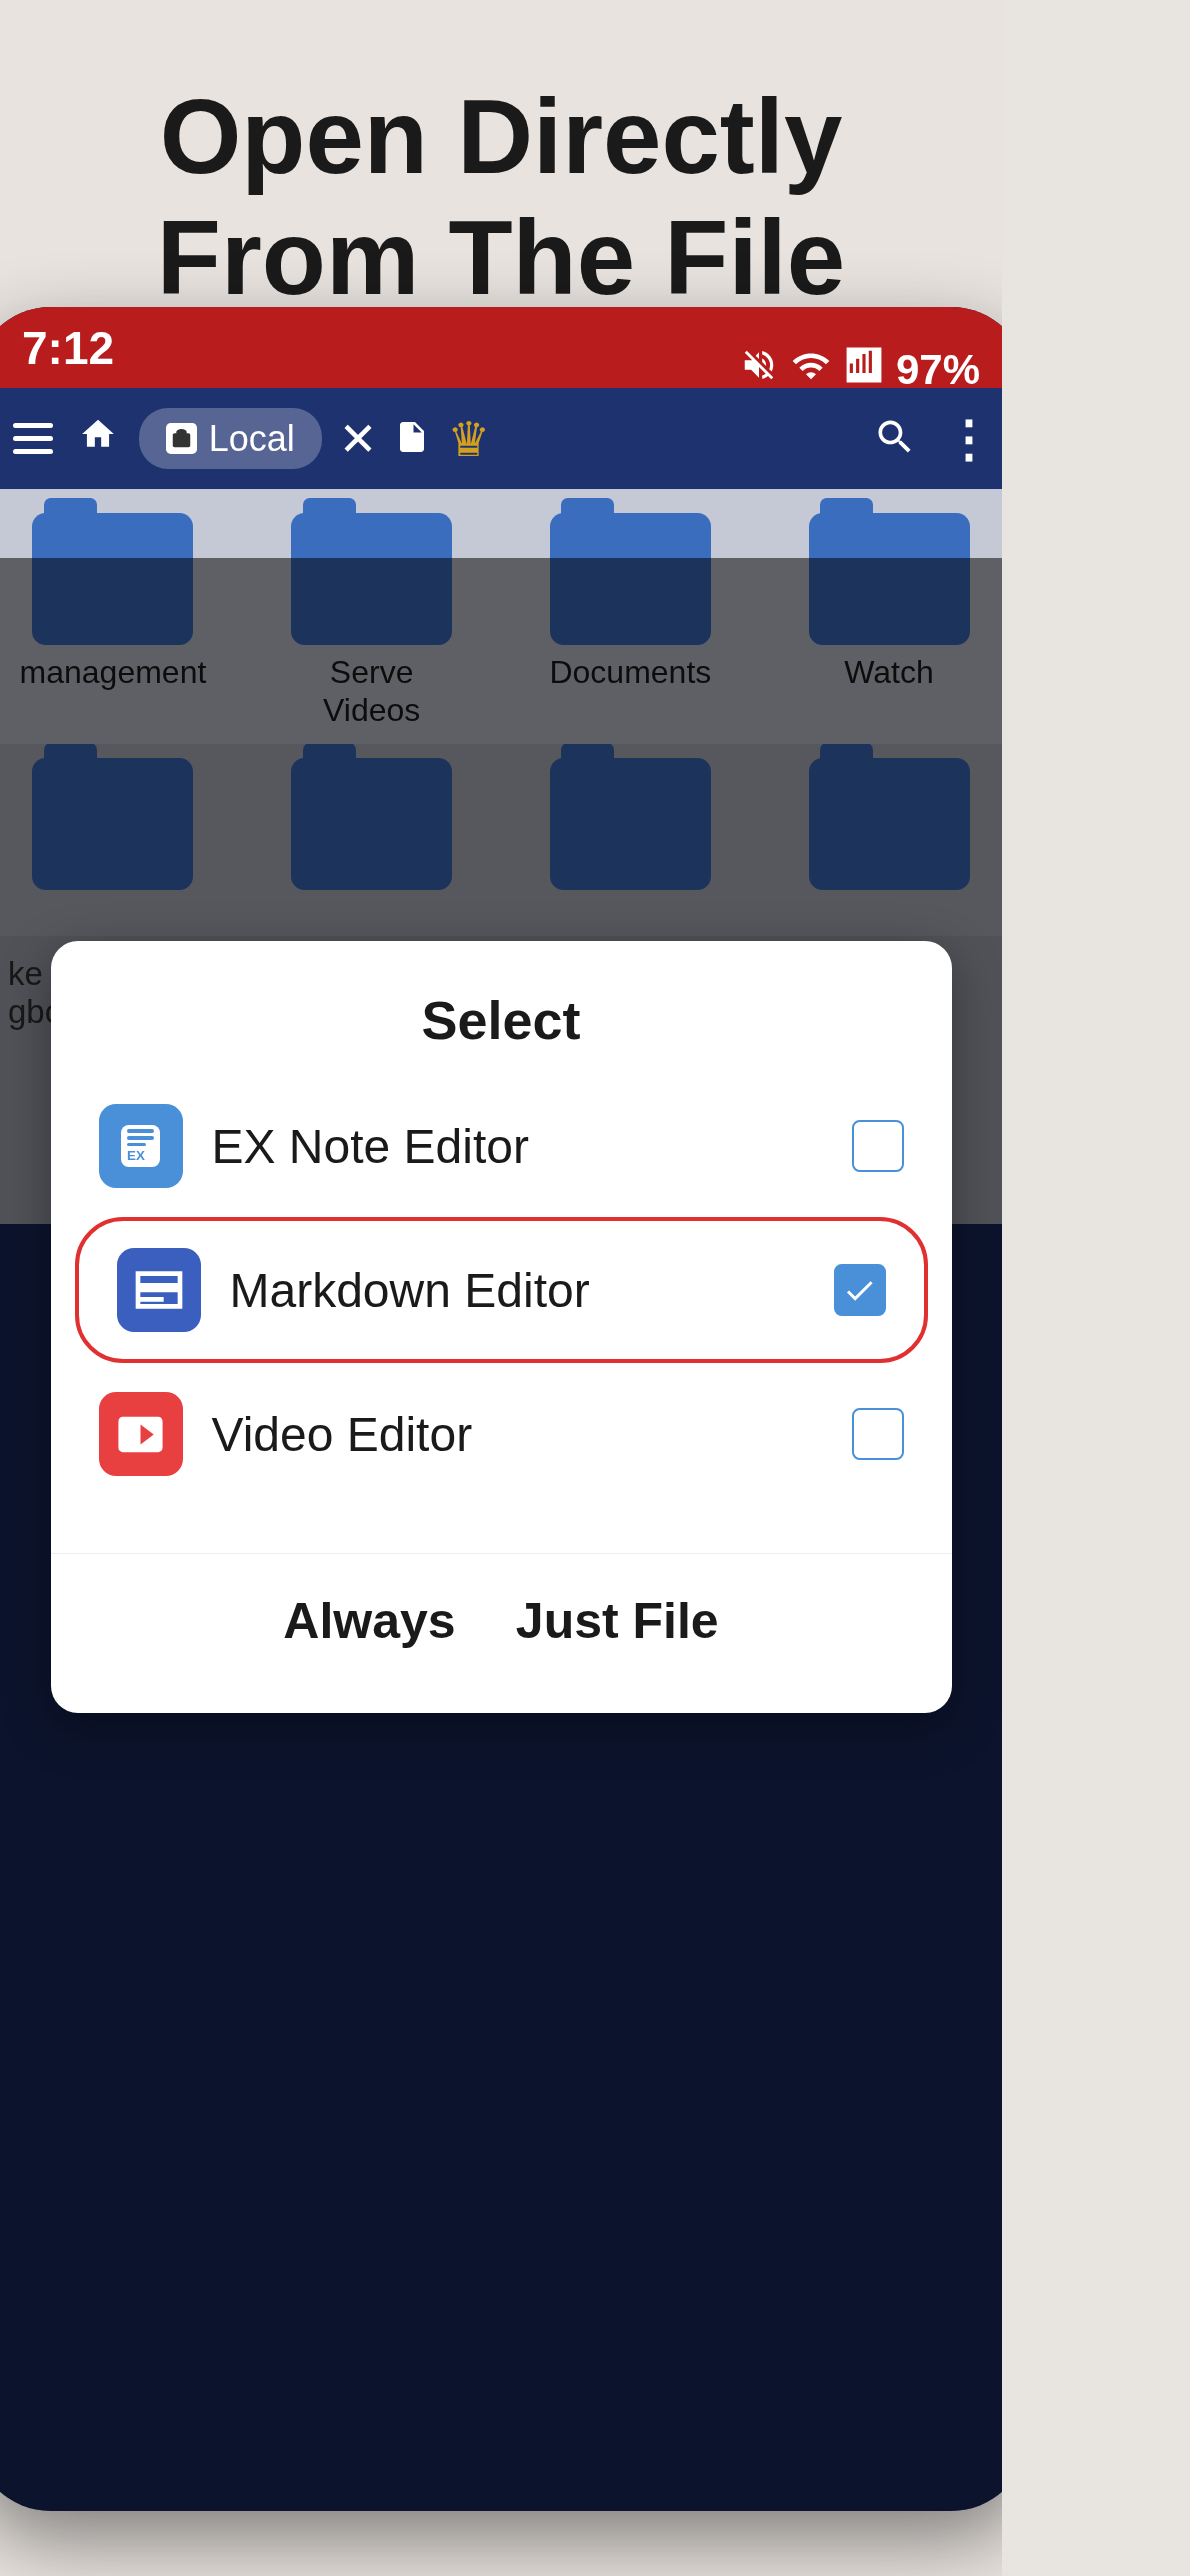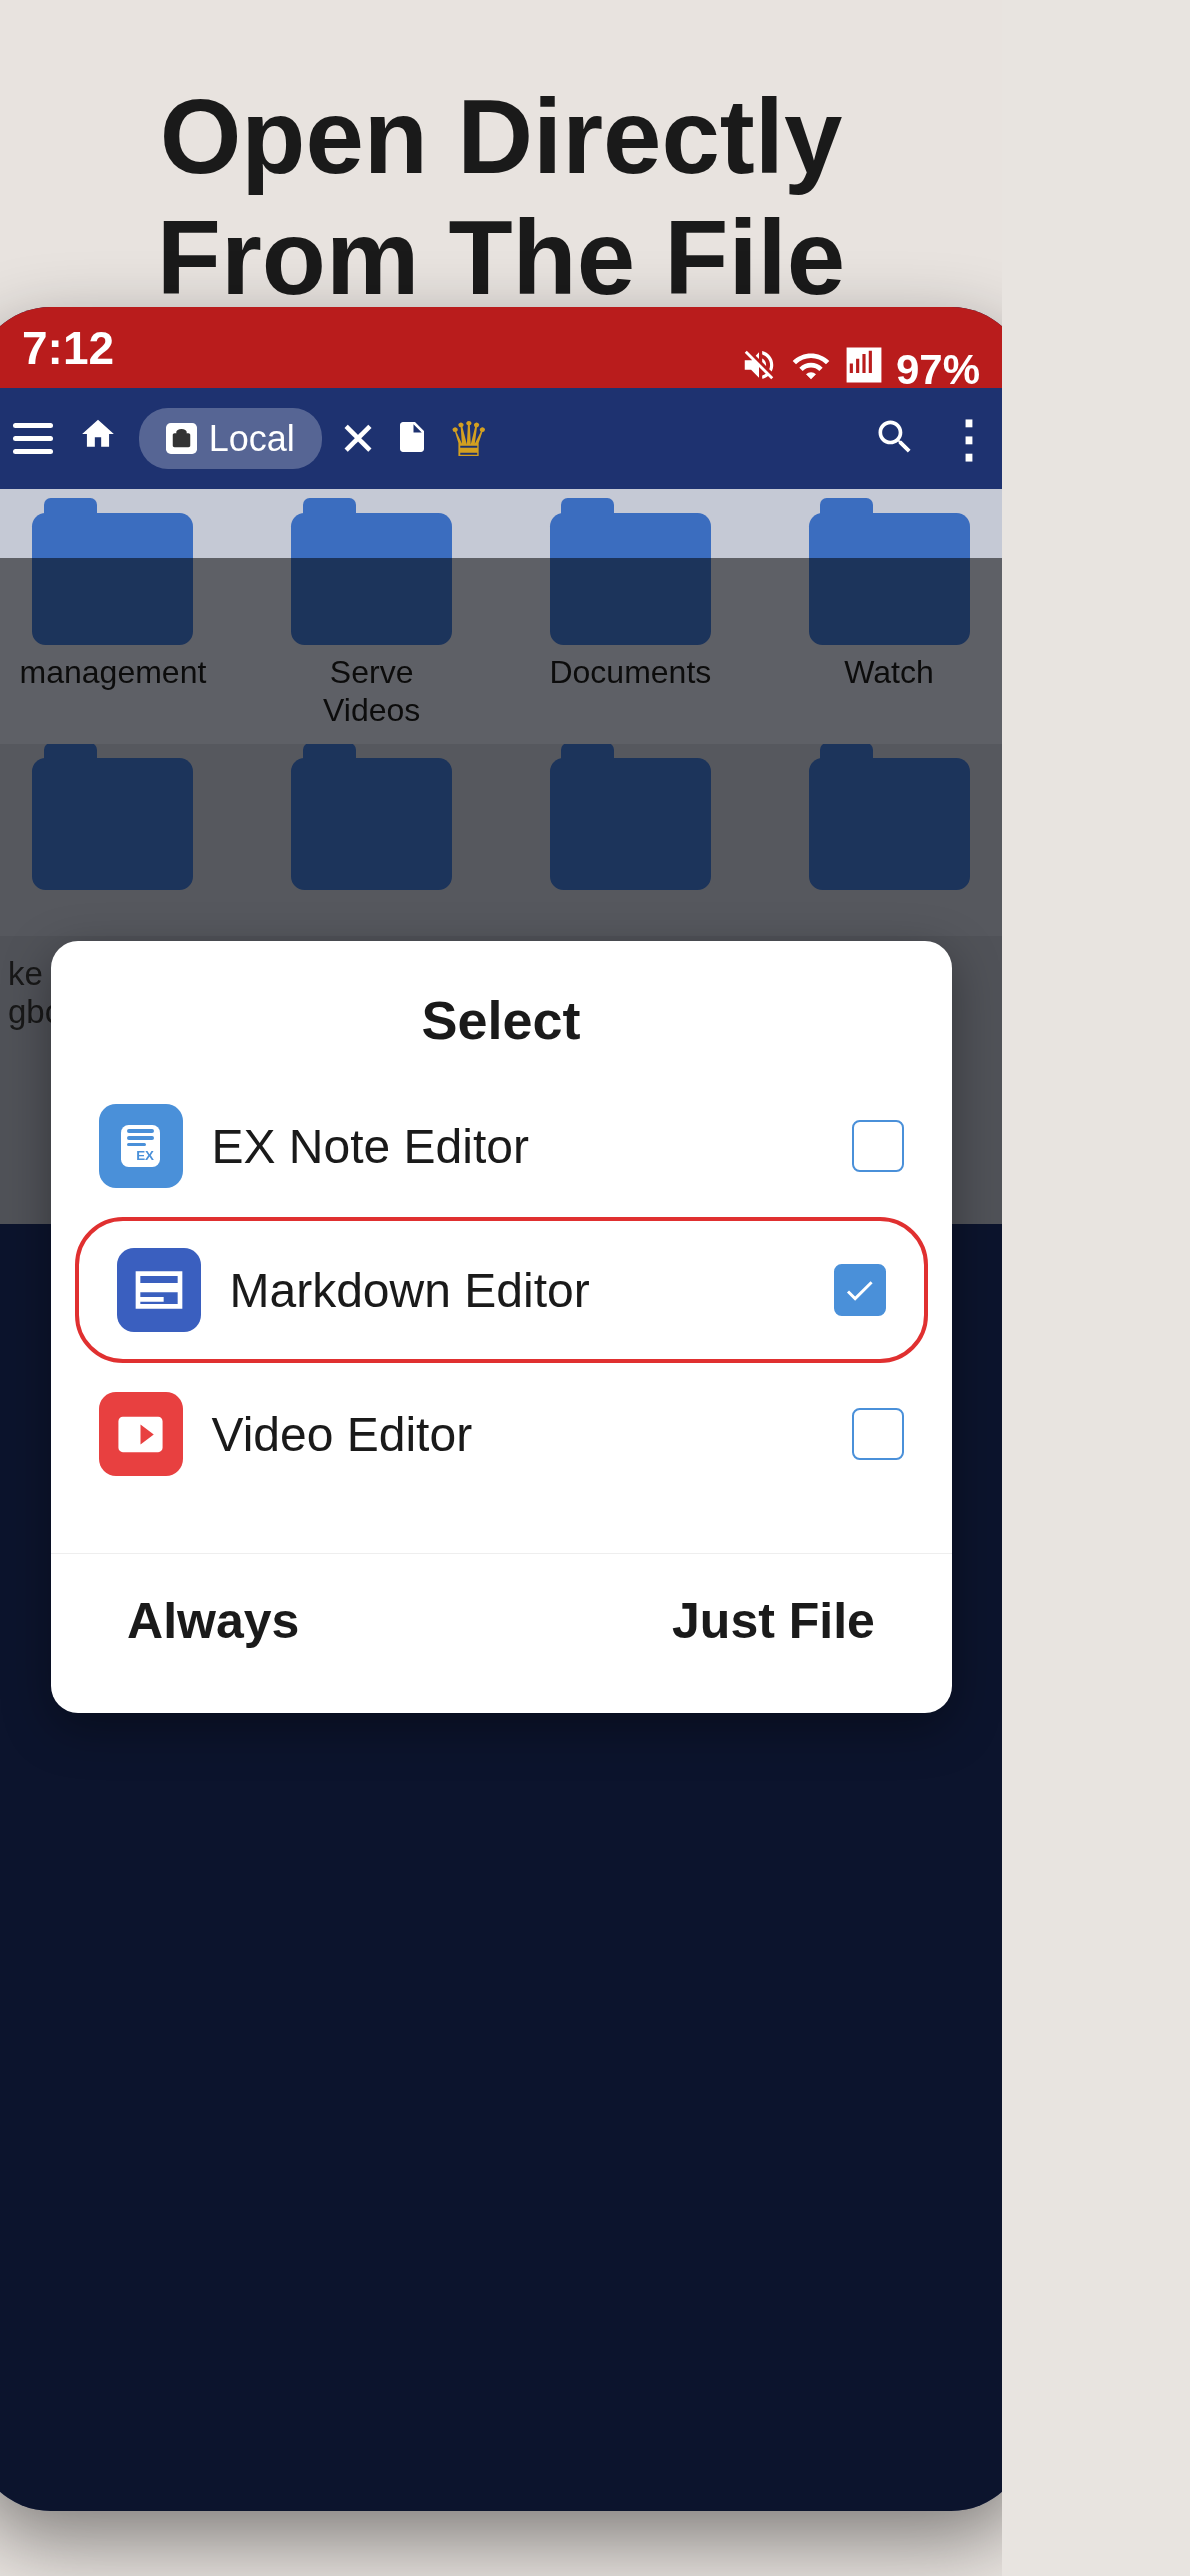--- a/index.html
+++ b/index.html
@@ -153,21 +153,21 @@
     </div>
 
     <div style="position:absolute; top:251px; left:0; right:0; bottom:0; background:rgba(0,0,0,0.52); display:flex; align-items:flex-start; justify-content:center; padding-top:383px; z-index:10;">
 
       <div style="background:white; border-radius:27px; width:901px; padding-bottom:0; box-shadow:0 14.4px 48px rgba(0,0,0,0.35); overflow:hidden;">
 
         <div style="text-align:center; font-size:54px; font-weight:600; color:#1a1a1a; padding:48px 0 24px;">Select</div>
 
         <div style="display:flex; align-items:center; padding:29px 48px; gap:29px; cursor:pointer;">
           <div style="width:84px; height:84px; border-radius:17px; background:#4a90d9; display:flex; align-items:center; justify-content:center; flex-shrink:0;">
-            <div style="background:white; border-radius:7.7px; padding:3.8px 5.8px; display:flex; flex-direction:column; gap:2.9px;text-align:right;">
+            <div style="background:white; border-radius:7.7px; padding:3.8px 5.8px; display:flex; flex-direction:column; gap:2.9px;">
               <div style="width:27px;height:3.8px;background:#4a90d9;border-radius:1.9px;"></div>
               <div style="width:27px;height:3.8px;background:#4a90d9;border-radius:1.9px;"></div>
               <div style="width:19px;height:3.8px;background:#4a90d9;border-radius:1.9px;"></div>
               <div style="color:#4a90d9;font-size:13.4px;font-weight:700;line-height:1;">EX</div>
             </div>
           </div>
           <span style="flex:1; font-size:48px; color:#1a1a1a;">EX Note Editor</span>
           <div style="width:52px; height:52px; border:2.9px solid #4a90d9; border-radius:7.7px; cursor:pointer;"></div>
         </div>
 
@@ -192,21 +192,21 @@
             <svg width="53" height="53" viewBox="0 0 24 24" fill="white">
                 <path d="M20 4H4c-1.1 0-2 .9-2 2v12c0 1.1.9 2 2 2h16c1.1 0 2-.9 2-2V6c0-1.1-.9-2-2-2zm-8 12.5v-9l6 4.5-6 4.5z"></path>
               </svg>
           </div>
           <span style="flex:1; font-size:48px; color:#1a1a1a;">Video Editor</span>
           <div style="width:52px; height:52px; border:2.9px solid #4a90d9; border-radius:7.7px; cursor:pointer;"></div>
         </div>
 
         <div style="height:38px;"></div>
 
-        <div style="display:flex; justify-content:space-between; padding:29px 67px 53px; gap:41px; border-top:1px solid #eee; margin-top:9.6px;">
+        <div style="display:flex; justify-content:center; padding:29px 67px 53px; gap:41px; border-top:1px solid #eee; margin-top:9.6px;">
           <button style="font-size:50px; font-weight:600; color:#1a1a1a; background:none; border:none; cursor:pointer; padding:9.6px;">Always</button>
           <button style="font-size:50px; font-weight:600; color:#1a1a1a; background:none; border:none; cursor:pointer; padding:9.6px;">Just File</button>
         </div>
 
       </div>
     </div>
 
   </div>
 
 </div>

